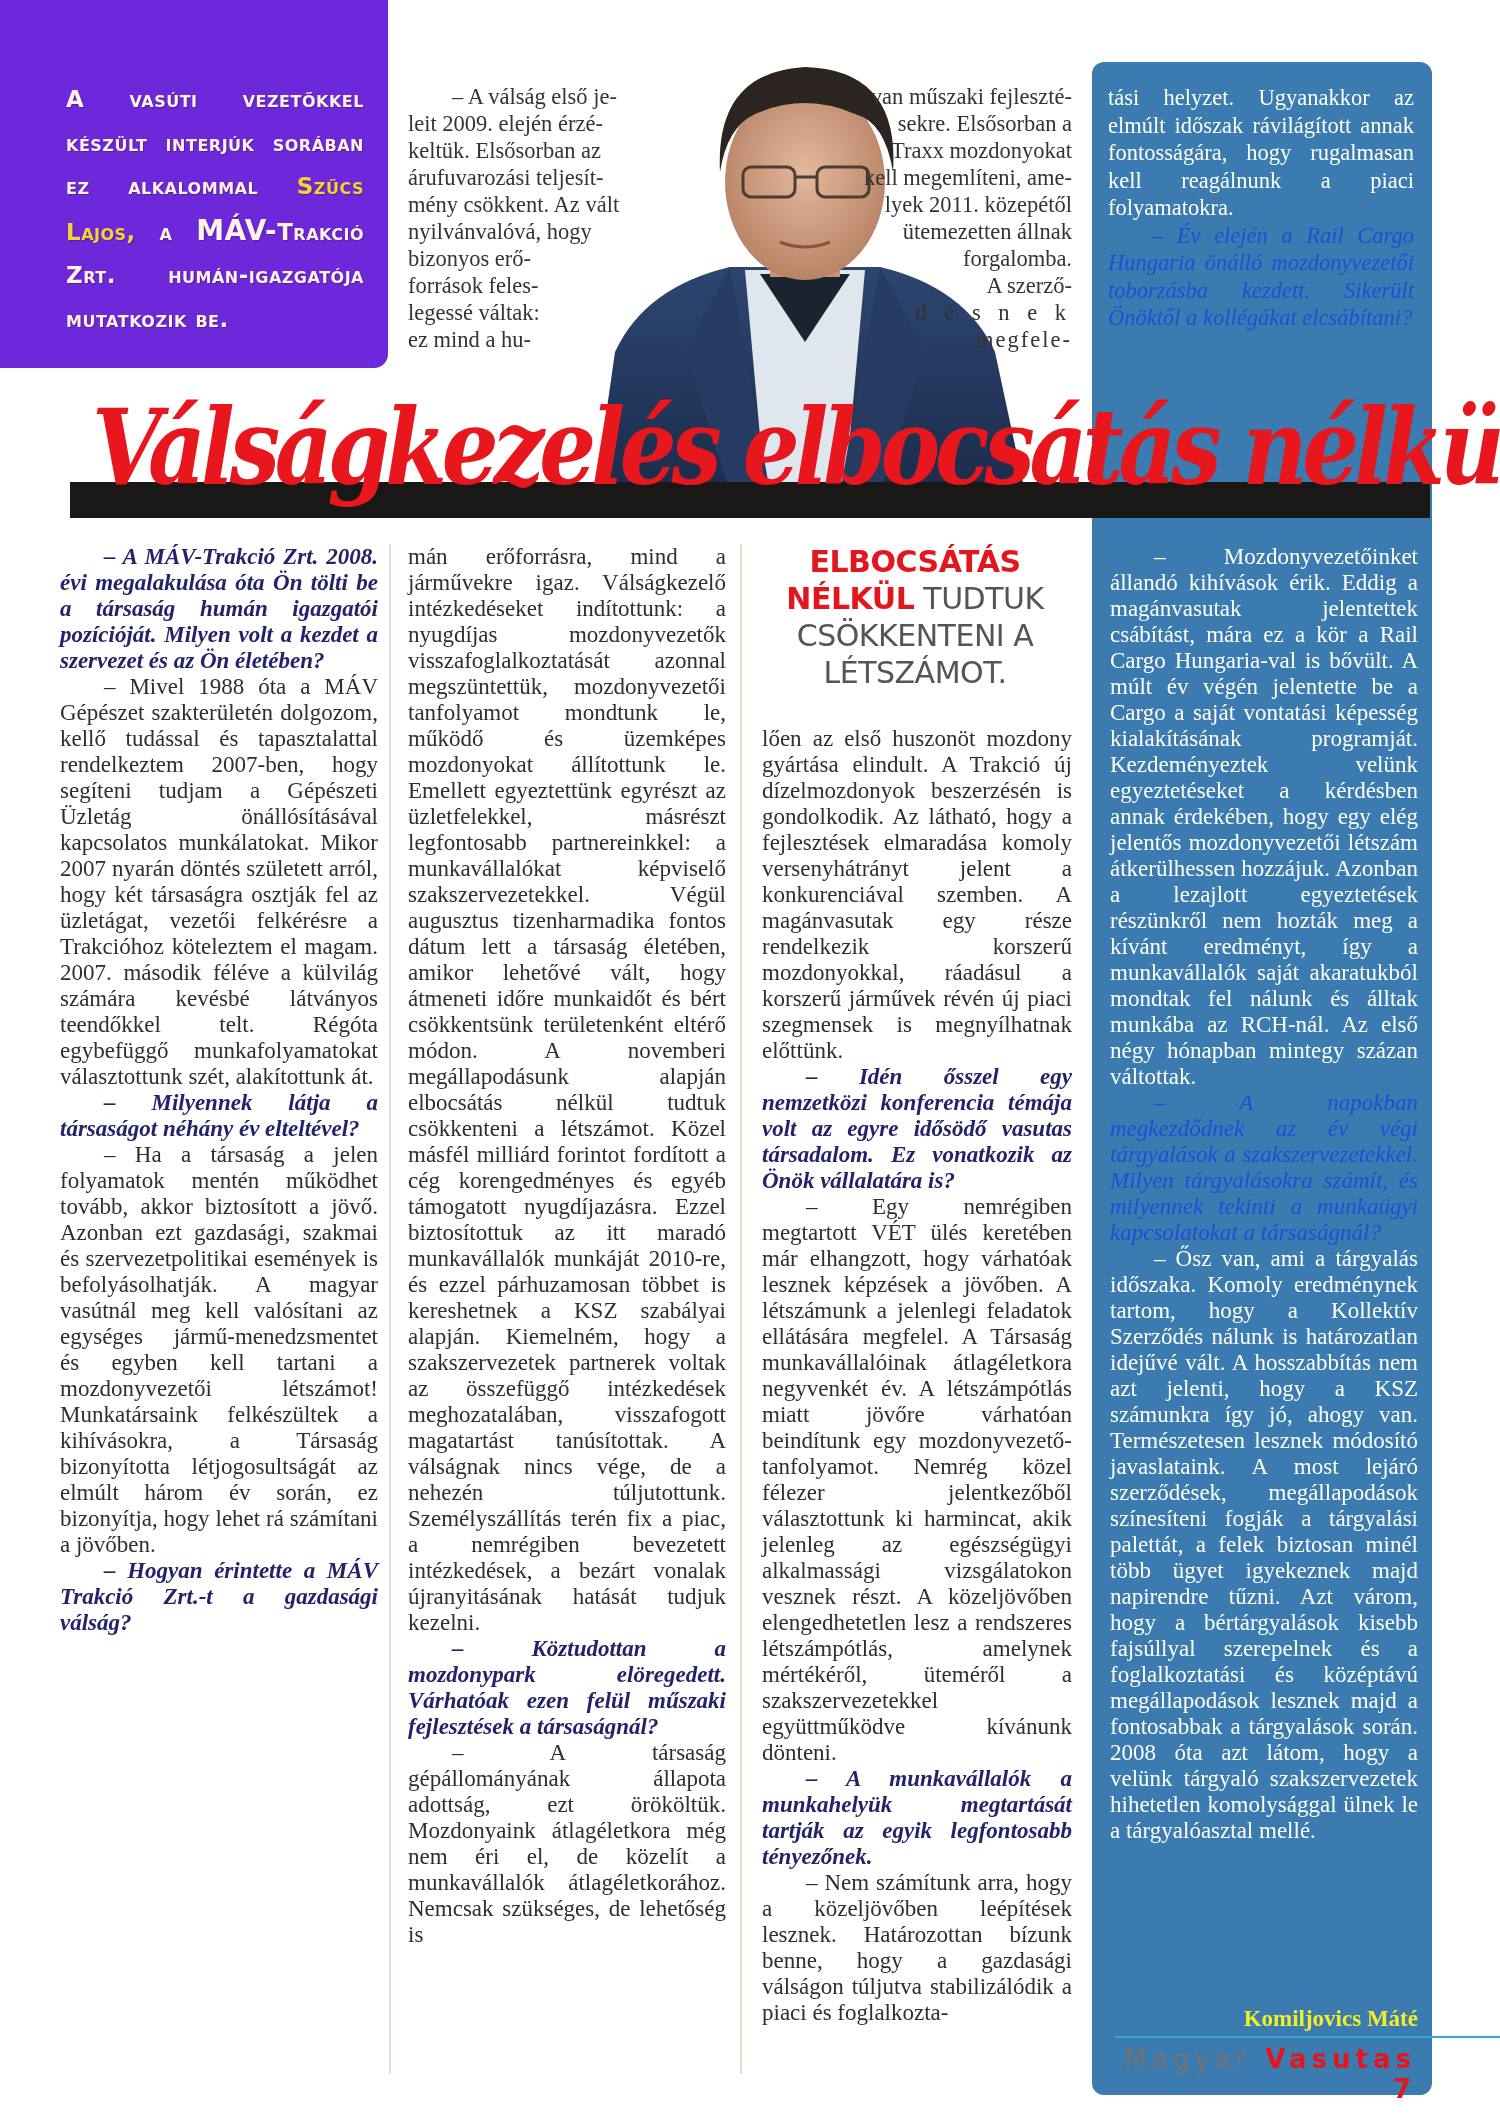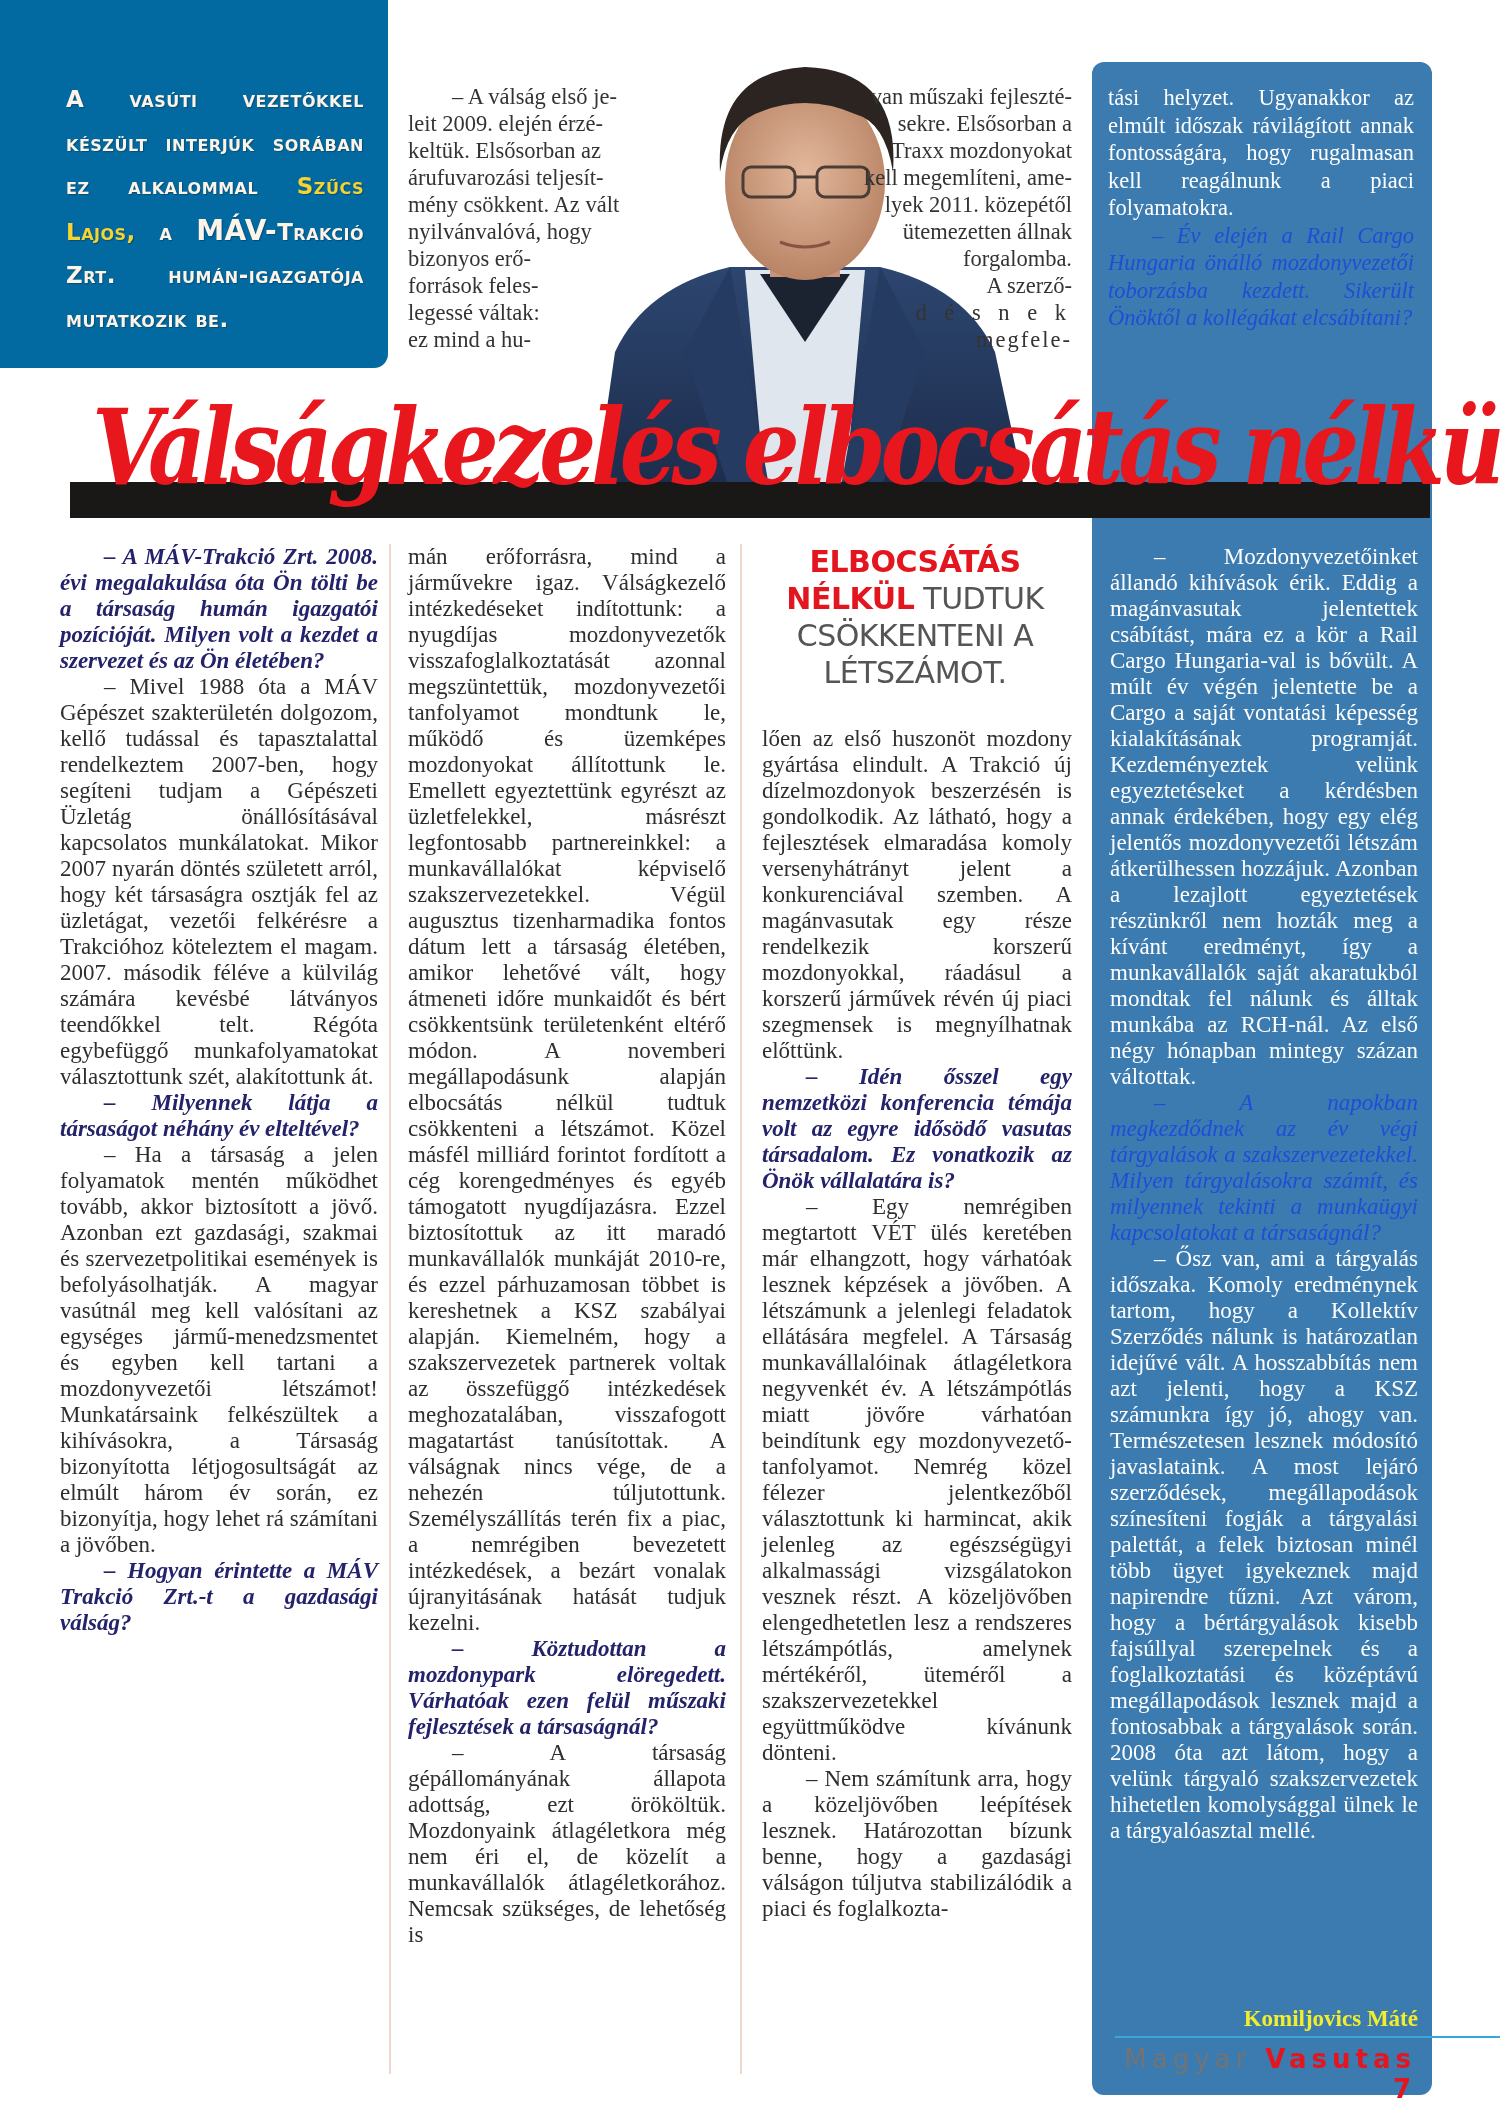--- a/index.html
+++ b/index.html
@@ -7,21 +7,21 @@
     width: 1500px; height: 2121px; position: relative; overflow: hidden;
     background: #ffffff;
     font-family: "Liberation Serif", "DejaVu Serif", serif;
     color: #2a2a2a;
   }
   .abs { position: absolute; }
 
   
   #intro-box {
     left: 0; top: 0; width: 388px; height: 368px;
-    background: #0369a1; border-radius: 0 0 14px 0;
+    background: #6d28d9; border-radius: 0 0 14px 0;
     box-sizing: border-box; padding: 78px 24px 14px 66px;
   }
   #intro-text {
     font-family: "DejaVu Sans", "Liberation Sans", sans-serif;
     font-weight: bold; color: #fdf3e6; font-size: 23px; line-height: 43.5px;
     font-variant: small-caps; text-align: justify; letter-spacing: 0.5px;
     text-shadow: 1px 1px 1px rgba(0,0,0,0.25);
   }
   #intro-text .hl { color: #f5d431; }
   #intro-text .big { font-size: 28px; }
@@ -192,20 +192,21 @@
   </div>
 <div id="col2" class="abs body-col">
     <p>mán erőforrásra, mind a járművekre igaz. Válságkezelő intézkedéseket indítottunk: a nyugdíjas mozdonyvezetők visszafoglalkoztatását azonnal megszüntettük, mozdonyvezetői tanfolyamot mondtunk le, működő és üzemképes mozdonyokat állítottunk le. Emellett egyeztettünk egyrészt az üzletfelekkel, másrészt legfontosabb partnereinkkel: a munkavállalókat képviselő szakszervezetekkel. Végül augusztus tizenharmadika fontos dátum lett a társaság életében, amikor lehetővé vált, hogy átmeneti időre munkaidőt és bért csökkentsünk területenként eltérő módon. A novemberi megállapodásunk alapján elbocsátás nélkül tudtuk csökkenteni a létszámot. Közel másfél milliárd forintot fordított a cég korengedményes és egyéb támogatott nyugdíjazásra. Ezzel biztosítottuk az itt maradó munkavállalók munkáját 2010-re, és ezzel párhuzamosan többet is kereshetnek a KSZ szabályai alapján. Kiemelném, hogy a szakszervezetek partnerek voltak az összefüggő intézkedések meghozatalában, visszafogott magatartást tanúsítottak. A válságnak nincs vége, de a nehezén túljutottunk. Személyszállítás terén fix a piac, a nemrégiben bevezetett intézkedések, a bezárt vonalak újranyitásának hatását tudjuk kezelni.</p>
     <p class="q" style="text-indent: 44px;">– Köztudottan a mozdonypark elöregedett. Várhatóak ezen felül műszaki fejlesztések a társaságnál?</p>
     <p style="text-indent: 44px;">– A társaság gépállományának állapota adottság, ezt örököltük. Mozdonyaink átlagéletkora még nem éri el, de közelít a munkavállalók átlagéletkorához. Nemcsak szükséges, de lehetőség is</p>
   </div>
 <div id="col3" class="abs body-col">
     <p>lően az első huszonöt mozdony gyártása elindult. A Trakció új dízelmozdonyok beszerzésén is gondolkodik. Az látható, hogy a fejlesztések elmaradása komoly versenyhátrányt jelent a konkurenciával szemben. A magánvasutak egy része rendelkezik korszerű mozdonyokkal, ráadásul a korszerű járművek révén új piaci szegmensek is megnyílhatnak előttünk.</p>
     <p class="q" style="text-indent: 44px;">– Idén ősszel egy nemzetközi konferencia témája volt az egyre idősödő vasutas társadalom. Ez vonatkozik az Önök vállalatára is?</p>
     <p style="text-indent: 44px;">– Egy nemrégiben megtartott VÉT ülés keretében már elhangzott, hogy várhatóak lesznek képzések a jövőben. A létszámunk a jelenlegi feladatok ellátására megfelel. A Társaság munkavállalóinak átlagéletkora negyvenkét év. A létszámpótlás miatt jövőre várhatóan beindítunk egy mozdonyvezető-tanfolyamot. Nemrég közel félezer jelentkezőből választottunk ki harmincat, akik jelenleg az egészségügyi alkalmassági vizsgálatokon vesznek részt. A közeljövőben elengedhetetlen lesz a rendszeres létszámpótlás, amelynek mértékéről, üteméről a szakszervezetekkel együttműködve kívánunk dönteni.</p>
+    <p class="q" style="text-indent: 44px;">– A munkavállalók a munkahelyük megtartását tartják az egyik legfontosabb tényezőnek.</p>
     <p style="text-indent: 44px;">– Nem számítunk arra, hogy a közeljövőben leépítések lesznek. Határozottan bízunk benne, hogy a gazdasági válságon túljutva stabilizálódik a piaci és foglalkozta-</p>
   </div>
 <div id="col4" class="abs body-col">
     <p style="text-indent: 44px;">– Mozdonyvezetőinket állandó kihívások érik. Eddig a magánvasutak jelentettek csábítást, mára ez a kör a Rail Cargo Hungaria-val is bővült. A múlt év végén jelentette be a Cargo a saját vontatási képesség kialakításának programját. Kezdeményeztek velünk egyeztetéseket a kérdésben annak érdekében, hogy egy elég jelentős mozdonyvezetői létszám átkerülhessen hozzájuk. Azonban a lezajlott egyeztetések részünkről nem hozták meg a kívánt eredményt, így a munkavállalók saját akaratukból mondtak fel nálunk és álltak munkába az RCH-nál. Az első négy hónapban mintegy százan váltottak.</p>
     <p class="yellow-q" style="text-indent: 44px;">– A napokban megkezdődnek az év végi tárgyalások a szakszervezetekkel. Milyen tárgyalásokra számít, és milyennek tekinti a munkaügyi kapcsolatokat a társaságnál?</p>
     <p style="text-indent: 44px;">– Ősz van, ami a tárgyalás időszaka. Komoly eredménynek tartom, hogy a Kollektív Szerződés nálunk is határozatlan idejűvé vált. A hosszabbítás nem azt jelenti, hogy a KSZ számunkra így jó, ahogy van. Természetesen lesznek módosító javaslataink. A most lejáró szerződések, megállapodások színesíteni fogják a tárgyalási palettát, a felek biztosan minél több ügyet igyekeznek majd napirendre tűzni. Azt várom, hogy a bértárgyalások kisebb fajsúllyal szerepelnek és a foglalkoztatási és középtávú megállapodások lesznek majd a fontosabbak a tárgyalások során. 2008 óta azt látom, hogy a velünk tárgyaló szakszervezetek hihetetlen komolysággal ülnek le a tárgyalóasztal mellé.</p>
   </div>
 
 <div id="author" class="abs">Komiljovics Máté</div>
 <div id="footer-line" class="abs"></div>

